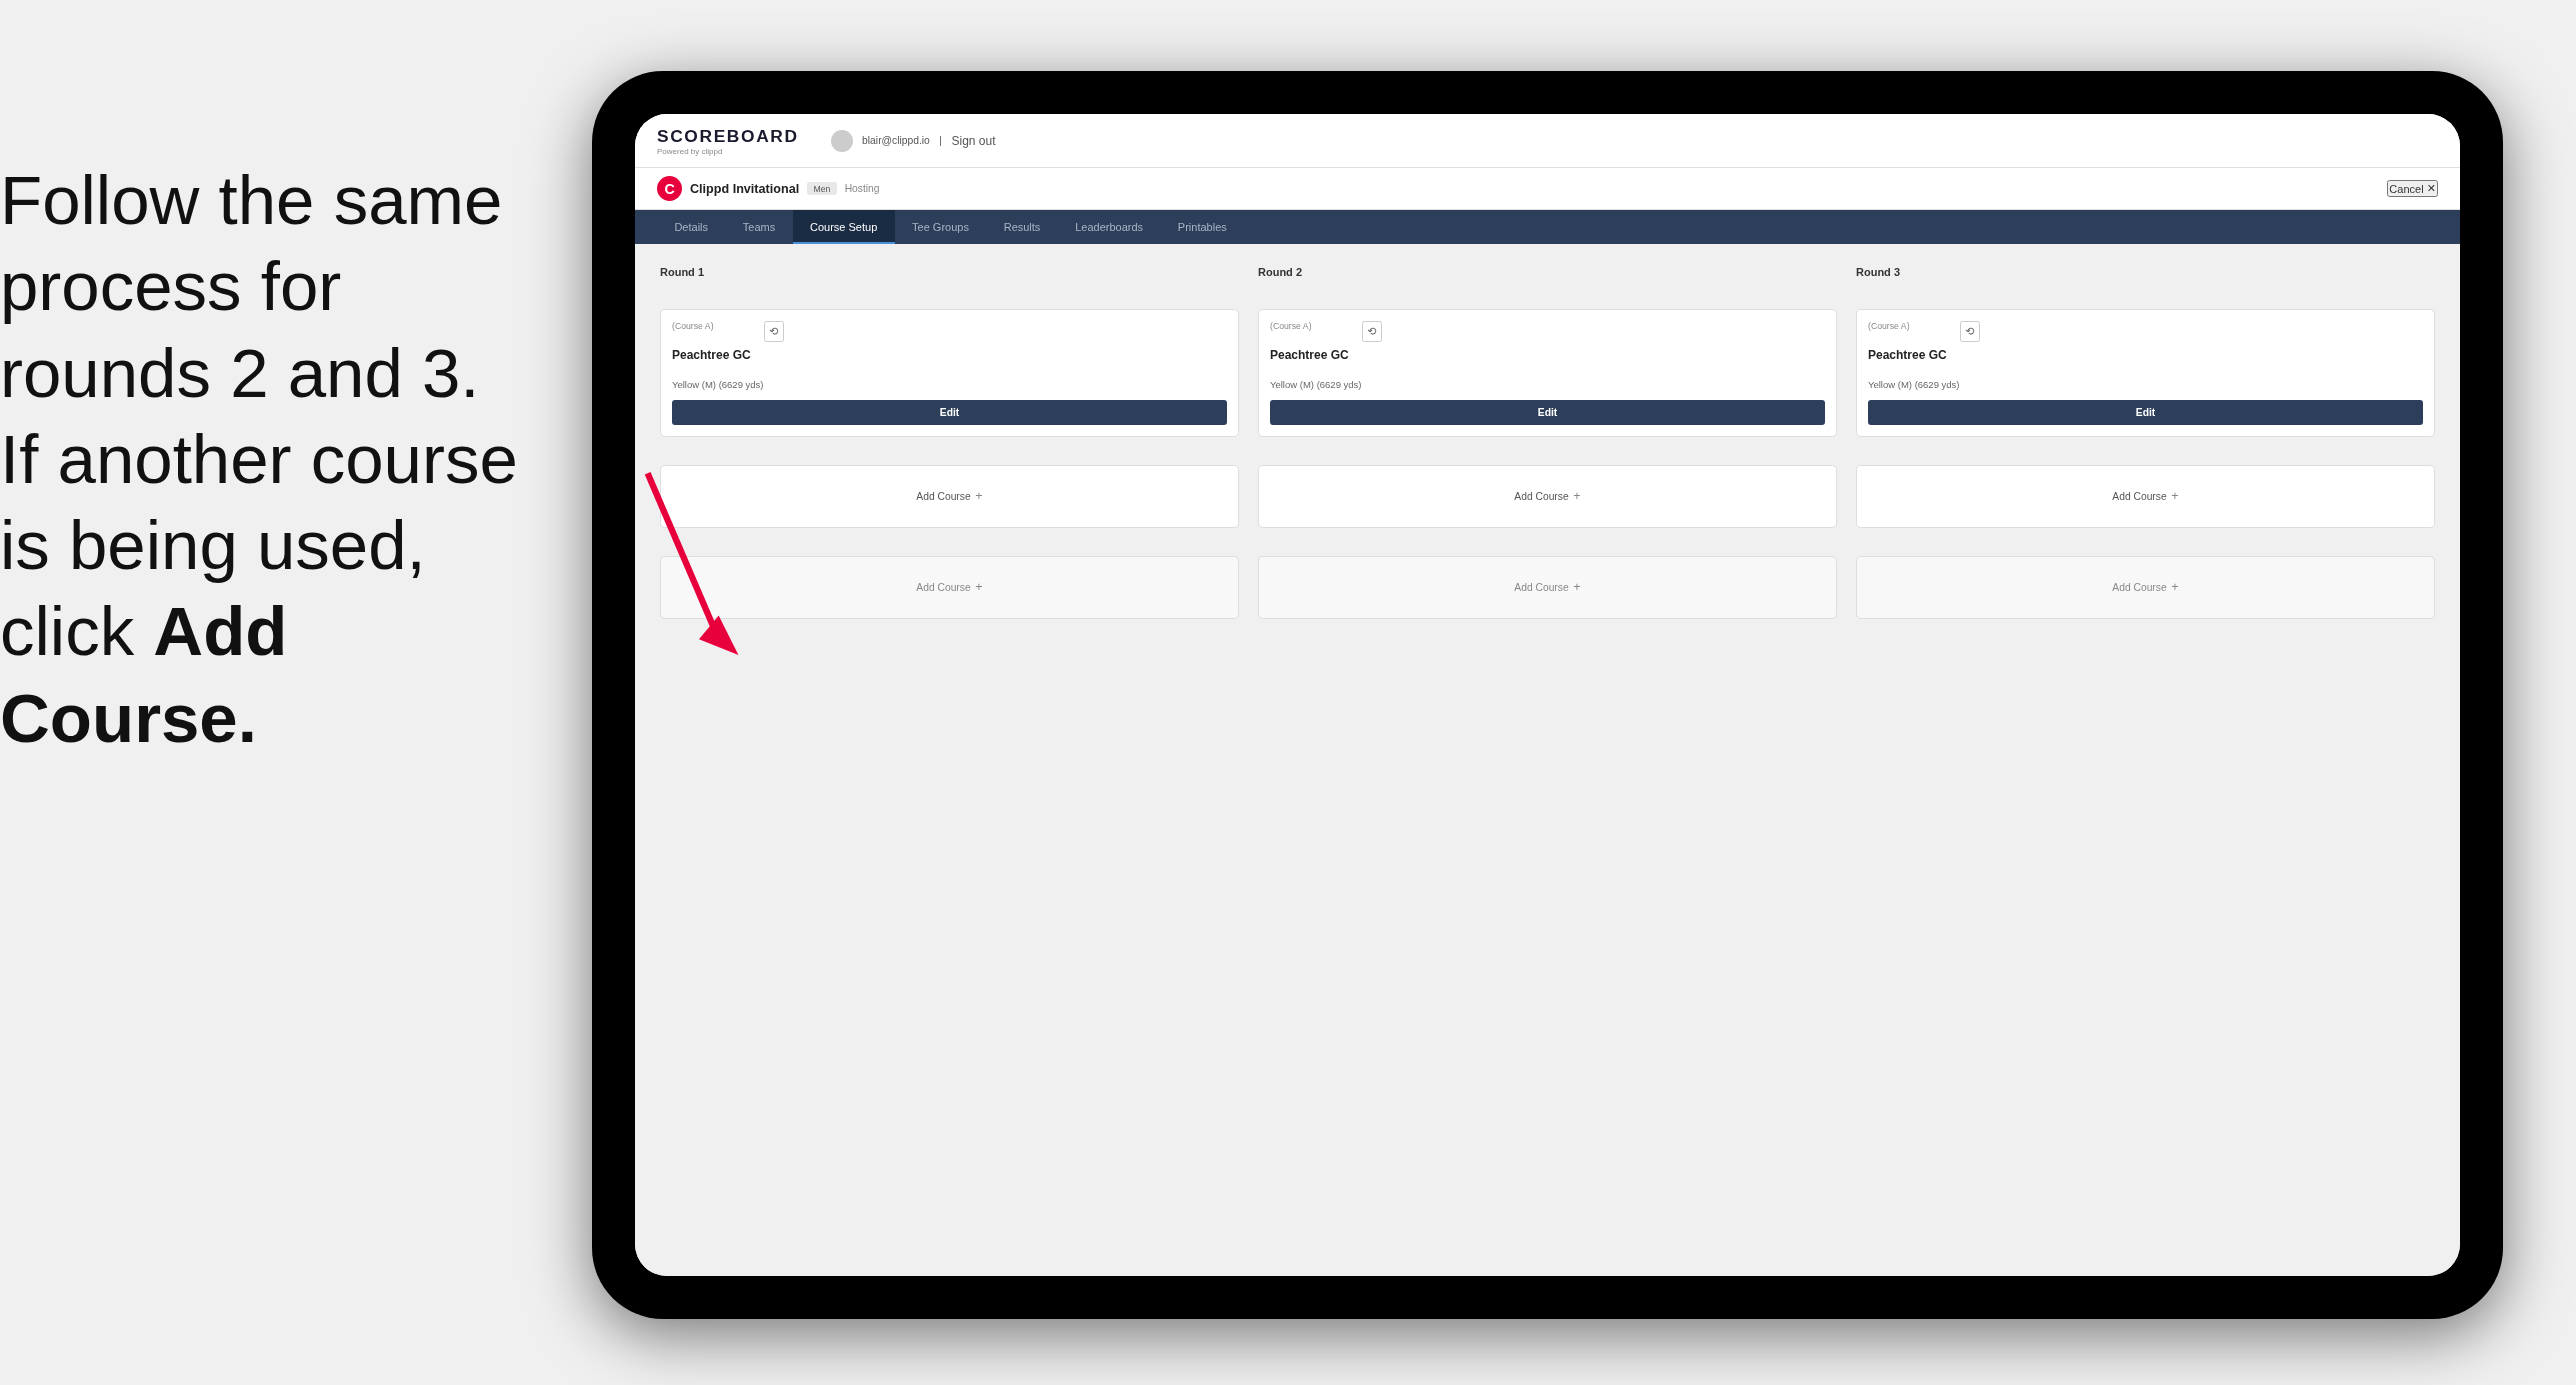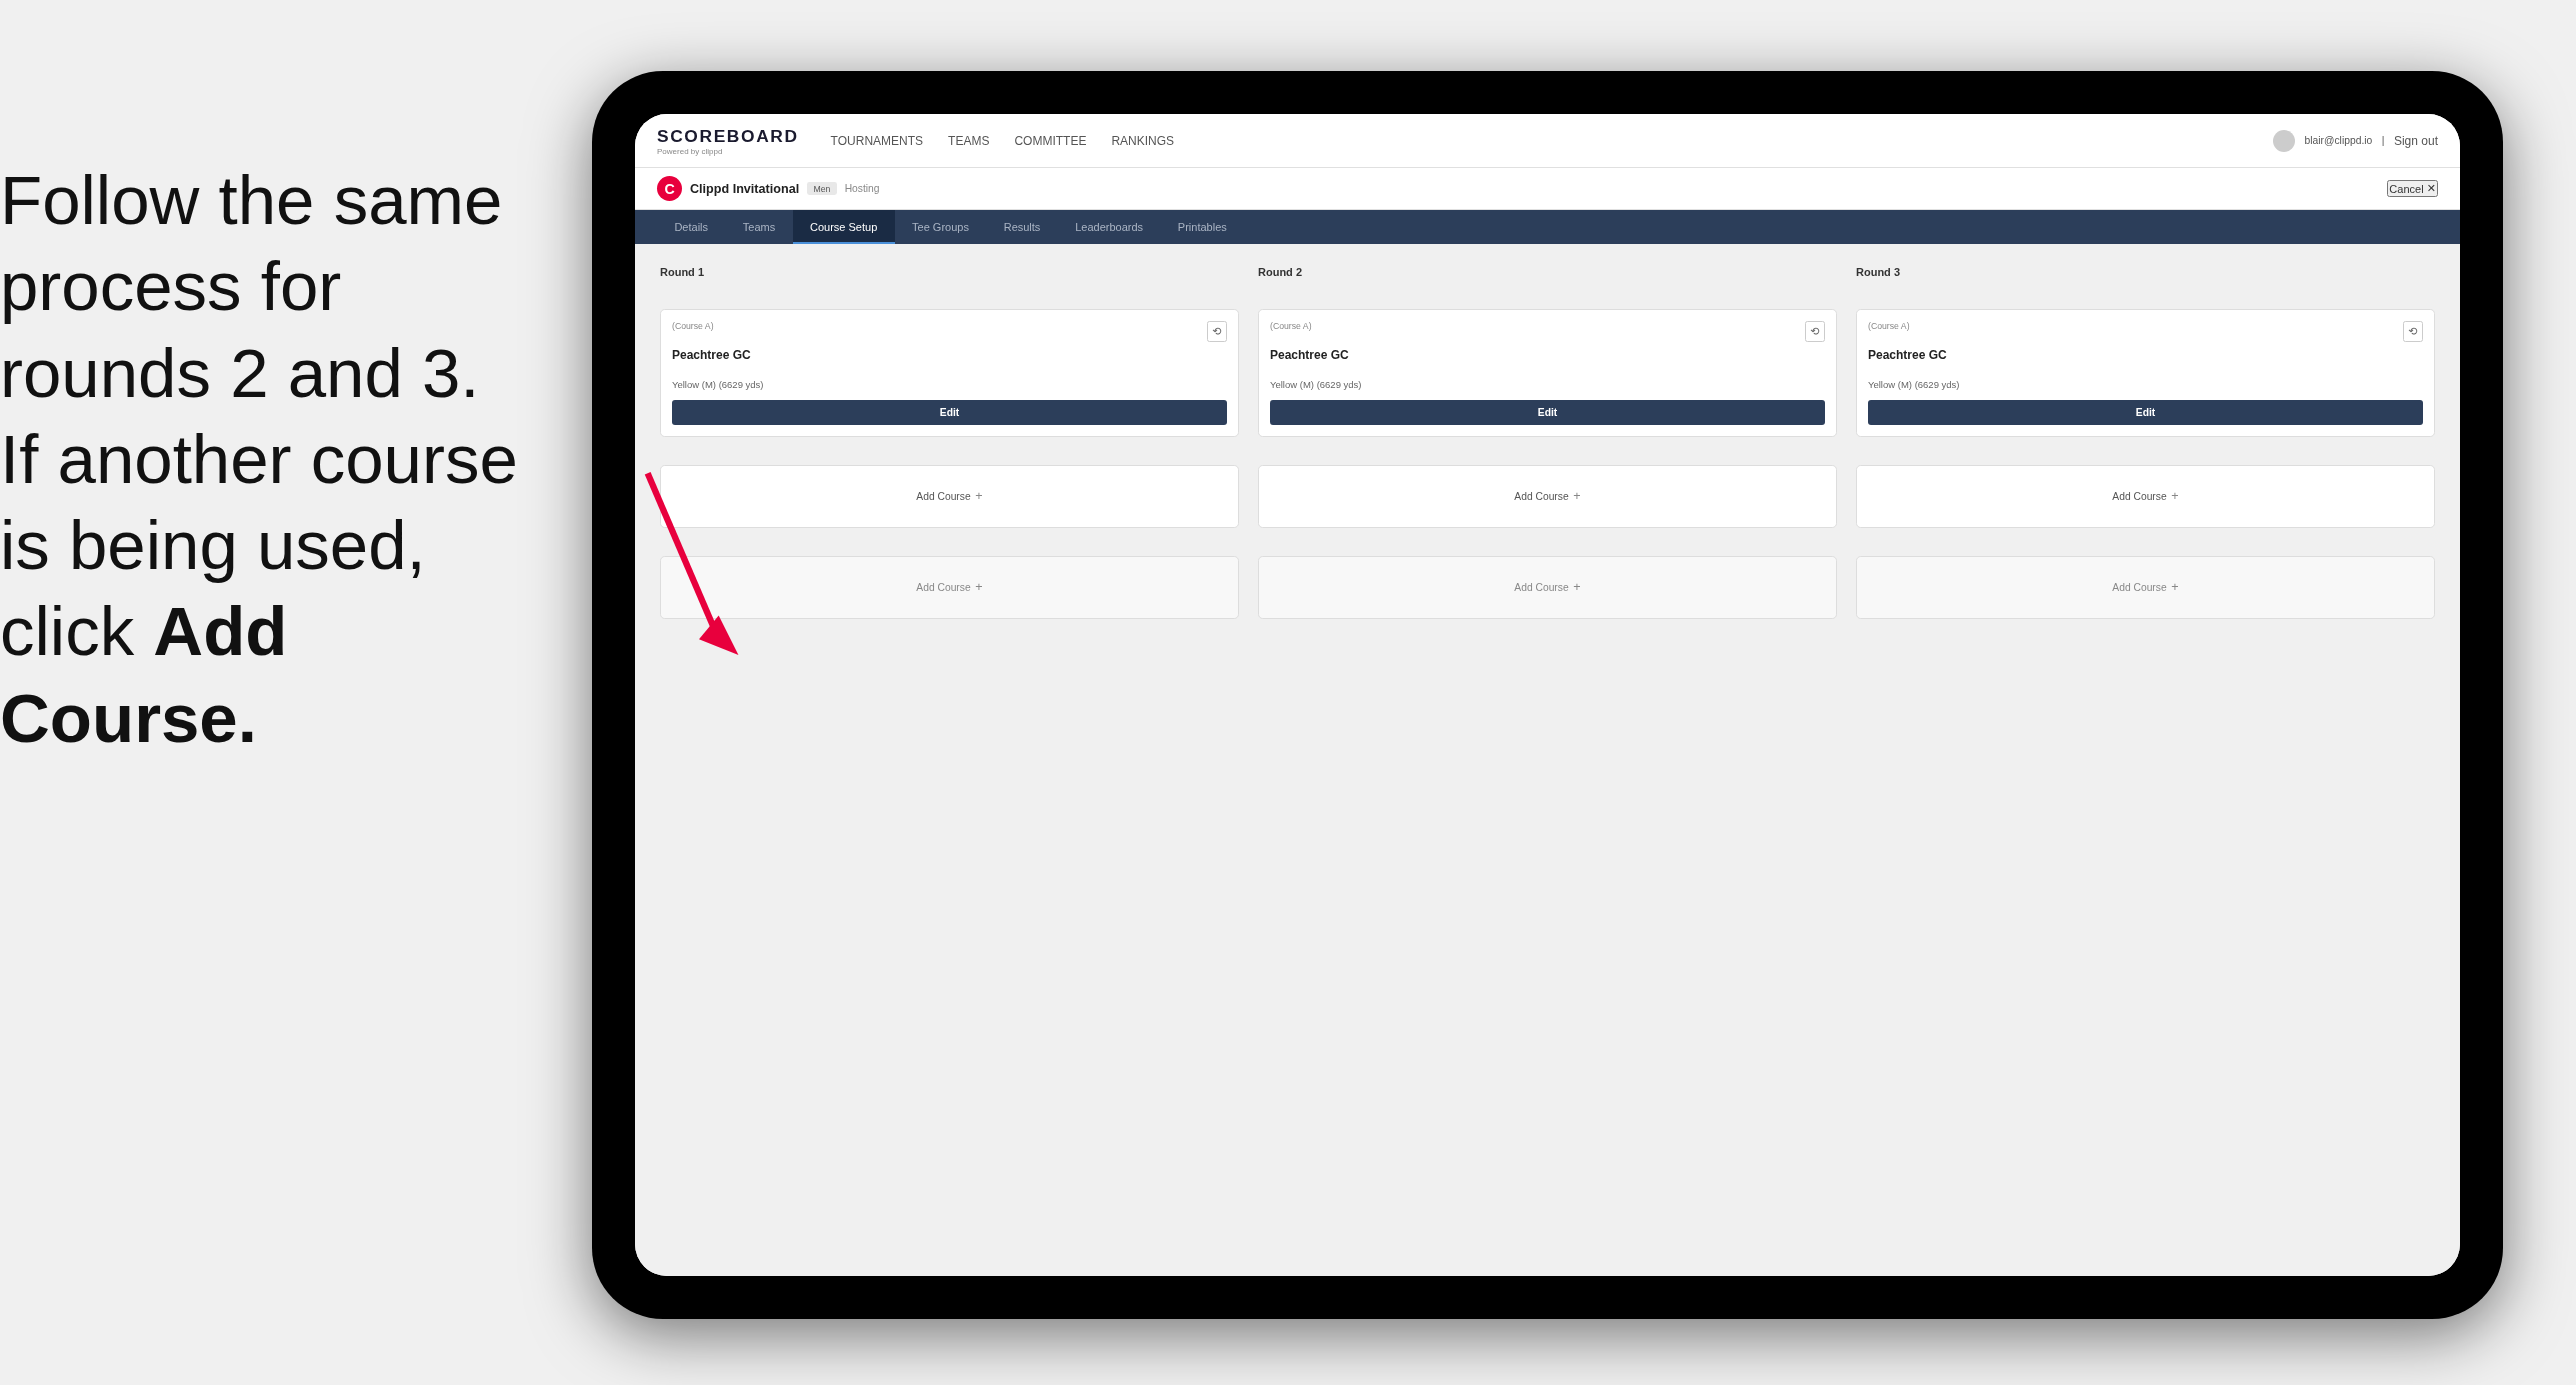--- a/index.html
+++ b/index.html
@@ -219,21 +219,20 @@
     .course-card {
       background: #ffffff;
       border: 0.8px solid #ddd;
       border-radius: 4.7px;
       padding: 11px;
       position: relative;
     }
 
     .course-card-header {
       display: flex;
-      justify-content: space-between;
       align-items: flex-start;
     }
 
     .course-label {
       font-size: 8.7px;
       color: #888;
     }
 
     .course-name {
       font-size: 12px;
@@ -322,26 +321,20 @@
   <span>click </span><strong>Add Course.</strong>
 </div>
 
 <div class="tablet-frame">
   <div class="tablet-screen">
 
     <div class="top-nav">
       <div class="logo-area">
         <span class="logo-scoreboard">SCOREBOARD</span>
         <span class="logo-sub">Powered by clippd</span>
-      </div>
-      <div class="nav-links">
-        <span class="nav-link">TOURNAMENTS</span>
-        <span class="nav-link">TEAMS</span>
-        <span class="nav-link">COMMITTEE</span>
-        <span class="nav-link">RANKINGS</span>
       </div>
       <div class="nav-right">
         <div class="nav-avatar"></div>
         <span class="nav-signin">blair@clippd.io</span>
         <span>|</span>
         <span class="nav-link">Sign out</span>
       </div>
     </div>
 
     <div class="sub-header">

